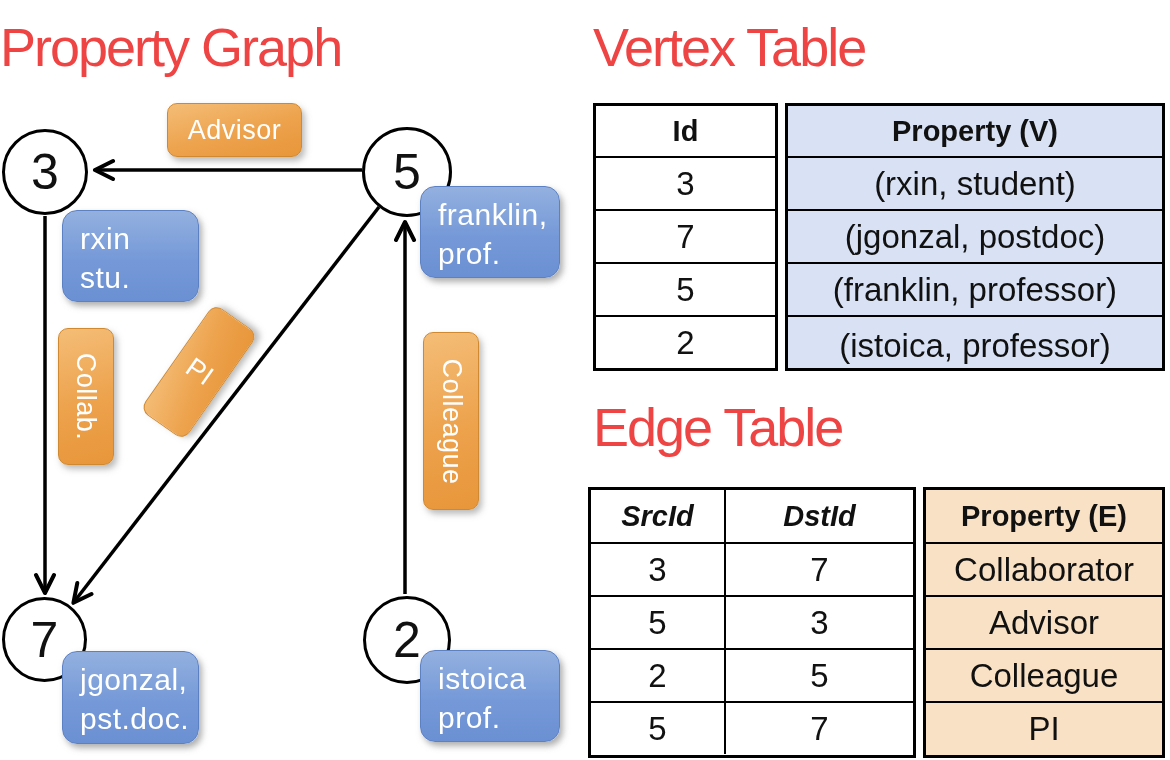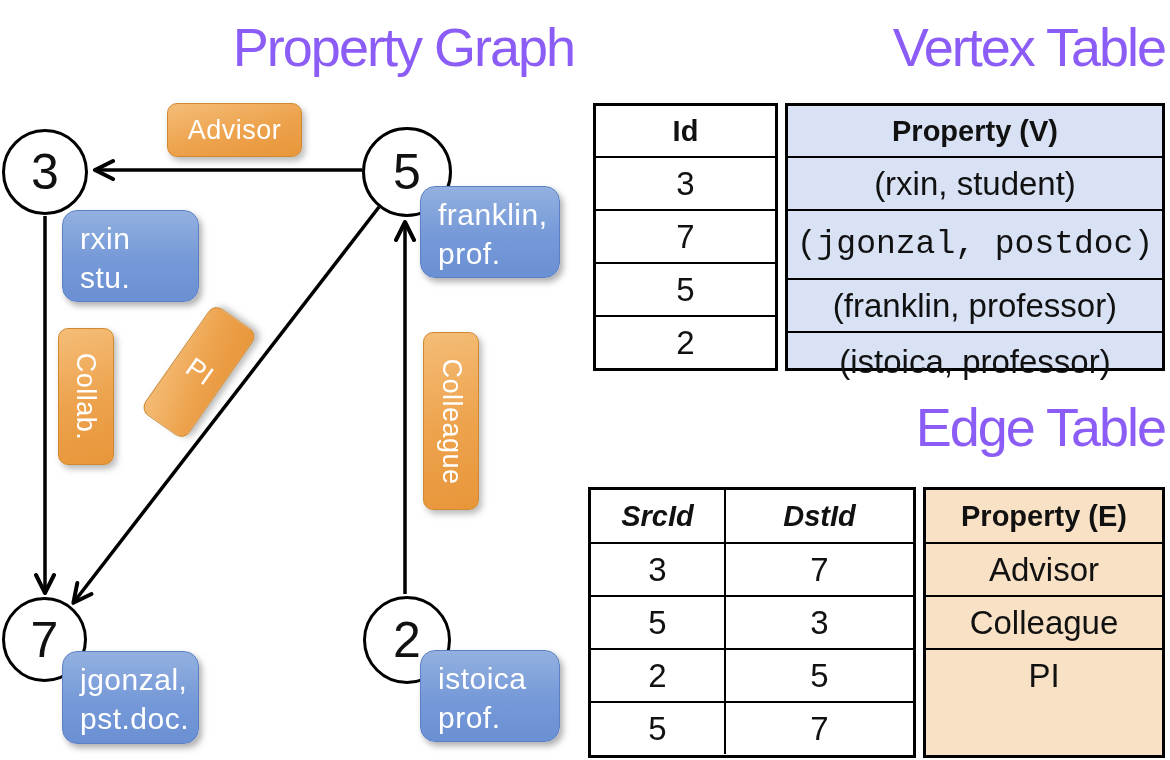--- a/index.html
+++ b/index.html
@@ -1,22 +1,22 @@
 <!DOCTYPE html>
 <html><head>
 <meta charset="utf-8">
 <style>
   html,body{margin:0;padding:0;background:#fff;}
   #stage{
     position:relative;width:1170px;height:760px;overflow:hidden;
     font-family:"Liberation Sans",sans-serif;color:#111;background:#fff;
   }
   .title{
-    position:absolute;text-align:right;font-size:54px;font-weight:300;
-    letter-spacing:-2px;color:#8b5cf6;white-space:nowrap;
+    position:absolute;text-align:left;font-size:54px;font-weight:300;
+    letter-spacing:-2px;color:#ef4444;white-space:nowrap;
   }
   
   #edges{position:absolute;left:0;top:0;z-index:1;}
   .vcircle{
     position:absolute;z-index:3;background:#fff;border:3.5px solid #000;border-radius:50%;
     display:flex;align-items:center;justify-content:center;
     font-size:50px;font-weight:300;color:#111;box-sizing:border-box;
   }
   .propbox{
     position:absolute;z-index:4;border-radius:15px;color:#fff;
@@ -133,21 +133,21 @@
       </div>
   </div>
 
   <div class="tbl vfill" style="left:785px;top:103px;width:380px;height:268px;">
     <div class="trow hdr" style="height:50px;border-radius:25px;">
         <div class="cell">Property (V)</div>
       </div>
     <div class="trow" style="height:53px;">
         <div class="cell">(rxin, student)</div>
       </div>
-    <div class="trow" style="height:69px;font-family:Liberation Mono, monospace;">
+    <div class="trow" style="height:53px;">
         <div class="cell">(jgonzal, postdoc)</div>
       </div>
     <div class="trow" style="height:53px;">
         <div class="cell">(franklin, professor)</div>
       </div>
     <div class="trow" style="height:59px;">
         <div class="cell">(istoica, professor)</div>
       </div>
   </div>
 
@@ -172,20 +172,23 @@
       <div class="cell" style="flex:0 0 133px;">5</div>
       <div class="cell">7</div>
     </div>
   </div>
 
   <div class="tbl efill" style="left:923px;top:487px;width:242px;height:271px;">
     <div class="trow hdr" style="height:52px;">
         <div class="cell">Property (E)</div>
       </div>
     <div class="trow" style="height:53px;">
+        <div class="cell">Collaborator</div>
+      </div>
+    <div class="trow" style="height:53px;">
         <div class="cell">Advisor</div>
       </div>
     <div class="trow" style="height:53px;">
         <div class="cell">Colleague</div>
       </div>
     <div class="trow" style="height:53px;">
         <div class="cell">PI</div>
       </div>
   </div>
 

